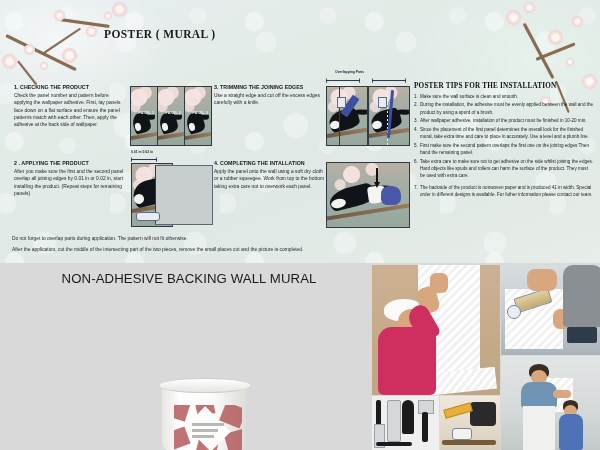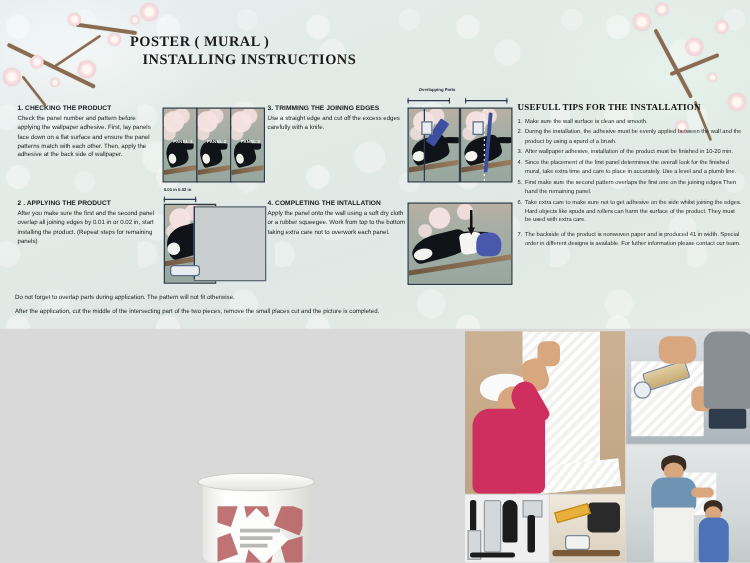--- a/index.html
+++ b/index.html
@@ -177,21 +177,20 @@
       <div class="blossom" style="left:524px;top:2px;"></div>
       <div class="blossom lg" style="left:548px;top:30px;"></div>
       <div class="blossom" style="left:572px;top:16px;"></div>
       <div class="blossom sm" style="left:566px;top:58px;"></div>
       <div class="blossom lg" style="left:582px;top:74px;"></div>
       <div class="blossom" style="left:540px;top:96px;"></div>
     </div>
 
     <div class="titleblock">
       <div class="t1">POSTER ( MURAL )</div>
-      <div class="t2">INSTALLING INSTRUCTIONS</div>
     </div>
 
     <div class="step" style="left:14px;top:84px;width:112px;">
       <h4>1. CHECKING THE PRODUCT</h4>
       <p>Check the panel number and pattern before applying the wallpaper adhesive. First, lay panels face down on a flat surface and ensure the panel patterns match with each other. Then, apply the adhesive at the back side of wallpaper.</p>
     </div>
 
     <div class="step" style="left:14px;top:160px;width:112px;">
       <h4>2 . APPLYING THE PRODUCT</h4>
       <p>After you make sure the first and the second panel overlap all joining edges by 0.01 in or 0.02 in, start installing the product. (Repeat steps for remaining panels)</p>
@@ -275,40 +274,41 @@
       <div class="stem" style="bottom:20%"></div>
       <div class="bird" style="left:2%;top:38%;width:56%;height:32%;"></div>
       <div class="bellyw" style="left:5%;top:56%;width:18%;height:14%;"></div>
       <div class="cloth" style="left:50%;top:36%;width:22%;height:26%;"></div>
       <div class="glove" style="left:66%;top:36%;width:24%;height:30%;"></div>
       <div class="arrowstem" style="left:60%;top:8%;height:16px;"></div>
       <div class="arrowdn" style="left:calc(60% - 2.5px);top:calc(8% + 14px);"></div>
     </div>
 
     <div class="tips">
-      <h4>USEFULL TIPS FOR THE INSTALLATION</h4>
+      <h4>POSTER TIPS FOR THE INSTALLATION</h4>
       <ol>
         <li><span class="num">1.</span><span>Make sure the wall surface is clean and smooth.</span></li>
         <li><span class="num">2.</span><span>During the installation, the adhesive must be evenly applied between the wall and the product by using a spurd of a brush.</span></li>
         <li><span class="num">3.</span><span>After wallpaper adhesive, installation of the product must be finished in 10-20 min.</span></li>
         <li><span class="num">4.</span><span>Since the placement of the first panel determines the overall look for the finished mural, take extra time and care to place in accurately. Use a level and a plumb line.</span></li>
         <li><span class="num">5.</span><span>First make sure the second pattern overlaps the first one on the joining edges Then hand the remaining panel.</span></li>
         <li><span class="num">6.</span><span>Take extra care to make sure not to get adhesive on the side whilst joining the edges. Hard objects like spuds and rollers can harm the surface of the product. They must be used with extra care.</span></li>
         <li class="gap"><span class="num">7.</span><span>The backside of the product is nonwoven paper and is produced 41 in width. Special order in different designs is available. For futher information please contact our team.</span></li>
       </ol>
     </div>
 
     <div class="footnote">
       <p>Do not forget to overlap parts during application. The pattern will not fit otherwise.</p>
       <p>After the application, cut the middle of the intersecting part of the two pieces, remove the small places cut and the picture is completed.</p>
     </div>
   </div>
 
   <div class="bottom">
     <div class="promo">
+      <div class="hd">NON-ADHESIVE BACKING WALL MURAL</div>
     </div>
   </div>
 
   <div class="bucket">
     <div class="body">
       <div class="label">
         <div class="blob" style="left:-6px;top:-4px;width:20px;height:18px;transform:rotate(18deg);"></div>
         <div class="blob" style="left:22px;top:-6px;width:18px;height:16px;transform:rotate(-12deg);"></div>
         <div class="blob" style="left:48px;top:0px;width:22px;height:20px;transform:rotate(22deg);"></div>
         <div class="blob" style="left:-4px;top:24px;width:18px;height:18px;transform:rotate(-20deg);"></div>

